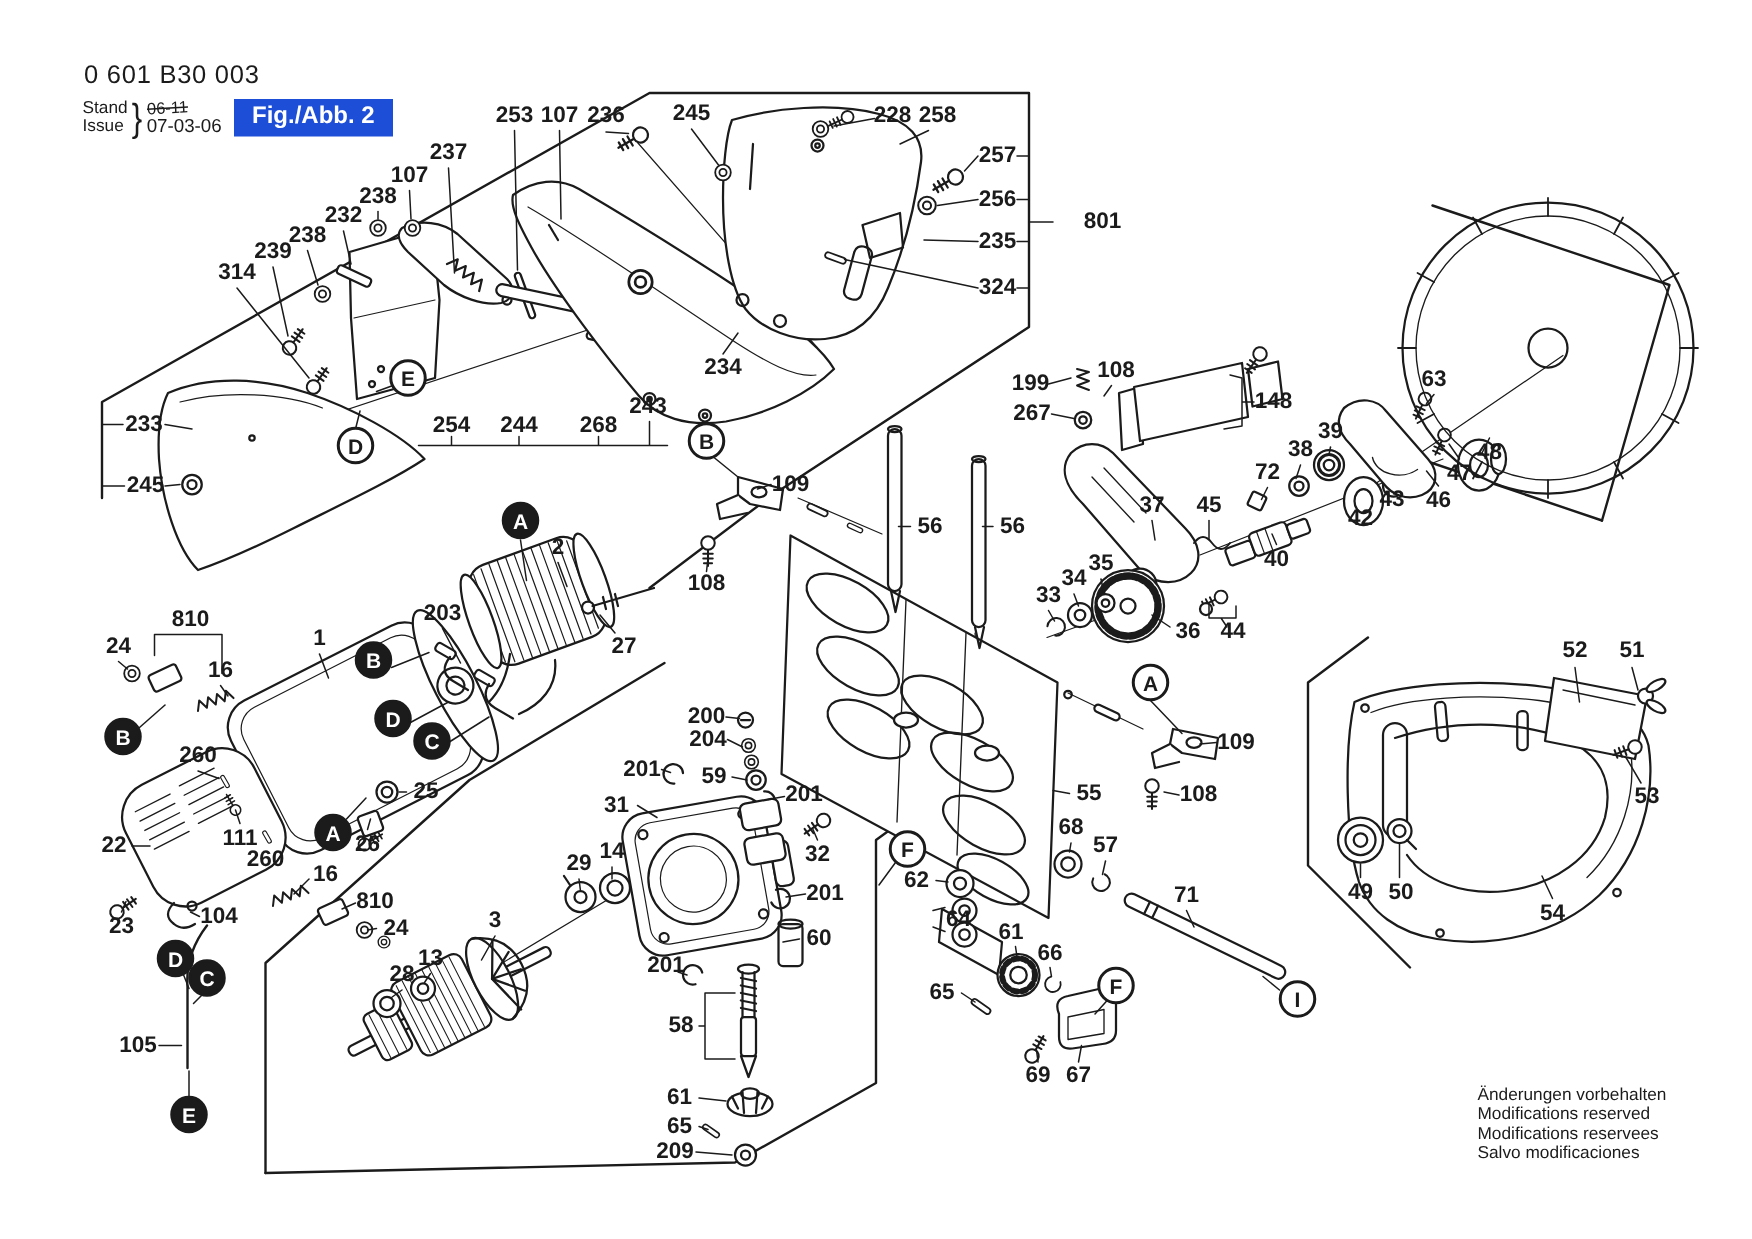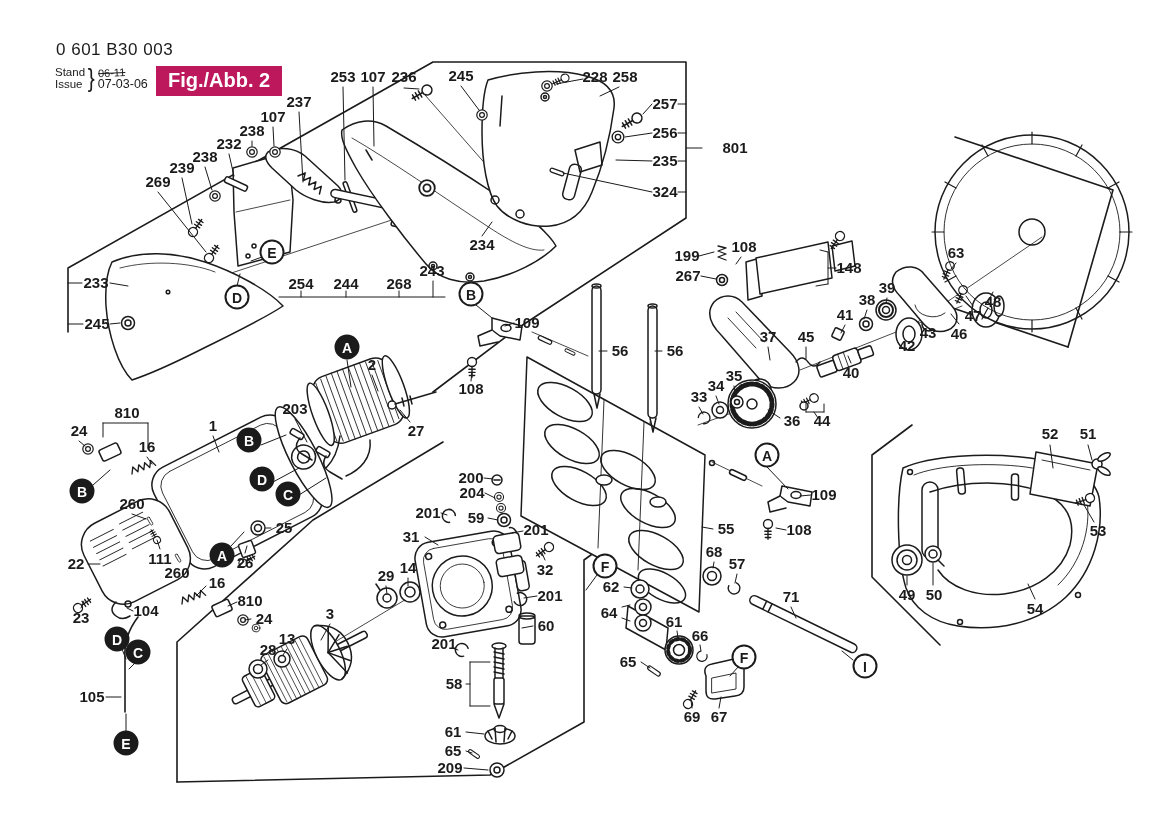--- a/index.html
+++ b/index.html
@@ -7,22 +7,22 @@
          font-family:"Liberation Sans",sans-serif;color:var(--ink,#1b1b1b);overflow:hidden;}
   .artwork{position:absolute;left:0;top:0;}
   
   .part-code{position:absolute;left:56px;top:40px;font-size:17px;letter-spacing:.5px;}
   .stand-issue{position:absolute;left:55px;top:66px;display:flex;align-items:center;gap:2px;}
   .si-col{display:flex;flex-direction:column;font-size:11.5px;line-height:12px;}
   .si-brace{font-size:26px;font-weight:400;line-height:22px;transform:scaleX(.8);}
   .si-dates{display:flex;flex-direction:column;line-height:12px;}
   .struck{font-size:11px;text-decoration:line-through;transform:rotate(-3deg);}
   .issue-date{font-size:12.5px;}
-  .fig-box{position:absolute;left:156px;top:66px;background:#be185d;color:#fff;
-           font-size:20px;font-weight:bold;padding:3px 12px 4px 12px;}
+  .fig-box{position:absolute;left:156px;top:66px;background:#1d4ed8;color:#fff;
+           font-size:16px;font-weight:bold;padding:3px 12px 4px 12px;}
   
   .part-label{position:absolute;transform:translate(-50%,-50%);font-size:15px;font-weight:bold;
               white-space:nowrap;line-height:14px;}
   
   .callout{position:absolute;width:25px;height:25px;border-radius:50%;transform:translate(-50%,-50%);
            display:flex;align-items:center;justify-content:center;font-size:14px;font-weight:bold;
            box-sizing:border-box;}
   .callout.outline{background:#fff;border:2px solid var(--ink,#1b1b1b);color:var(--ink,#1b1b1b);}
   .callout.filled{background:var(--ink,#1b1b1b);border:2px solid var(--ink,#1b1b1b);color:#fff;}
   
@@ -627,21 +627,21 @@
       <span class="part-label" style="left: 665px; top: 133px;">256</span>
       <span class="part-label" style="left: 665px; top: 161px;">235</span>
       <span class="part-label" style="left: 714px; top: 148px; padding-left: 42px;">801</span>
       <span class="part-label" style="left: 665px; top: 192px;">324</span>
       <span class="part-label" style="left: 299px; top: 102px;">237</span>
       <span class="part-label" style="left: 273px; top: 117px;">107</span>
       <span class="part-label" style="left: 252px; top: 131px;">238</span>
       <span class="part-label" style="left: 229px; top: 144px;">232</span>
       <span class="part-label" style="left: 205px; top: 157px;">238</span>
       <span class="part-label" style="left: 182px; top: 168px;">239</span>
-      <span class="part-label" style="left: 158px; top: 182px;">269</span>
+      <span class="part-label" style="left: 158px; top: 182px;">314</span>
       <span class="part-label" style="left: 96px; top: 283px;">233</span>
       <span class="part-label" style="left: 97px; top: 324px;">245</span>
       <span class="part-label" style="left: 301px; top: 284px; text-align: center;">254</span>
       <span class="part-label" style="left: 346px; top: 284px;">244</span>
       <span class="part-label" style="left: 399px; top: 284px;">268</span>
       <span class="part-label" style="left: 432px; top: 271px;">243</span>
       <span class="part-label" style="left: 482px; top: 245px;">234</span>
       <span class="part-label" style="left: 372px; top: 365px;">2</span>
       <span class="part-label" style="left: 416px; top: 431px;">27</span>
       <span class="part-label" style="left: 295px; top: 409px;">203</span>
@@ -684,21 +684,21 @@
       <span class="part-label" style="left: 675px; top: 351px;">56</span>
       <span class="part-label" style="left: 726px; top: 529px;">55</span>
       <span class="part-label" style="left: 527px; top: 323px;">109</span>
       <span class="part-label" style="left: 471px; top: 389px;">108</span>
       <span class="part-label" style="left: 687px; top: 256px;">199</span>
       <span class="part-label" style="left: 688px; top: 276px;">267</span>
       <span class="part-label" style="left: 744px; top: 247px;">108</span>
       <span class="part-label" style="left: 849px; top: 268px;">148</span>
       <span class="part-label" style="left: 768px; top: 337px;">37</span>
       <span class="part-label" style="left: 806px; top: 337px;">45</span>
-      <span class="part-label" style="left: 845px; top: 315px;">41</span>
+      <span class="part-label" style="left: 845px; top: 315px;">72</span>
       <span class="part-label" style="left: 867px; top: 300px;">38</span>
       <span class="part-label" style="left: 887px; top: 288px;">39</span>
       <span class="part-label" style="left: 851px; top: 373px;">40</span>
       <span class="part-label" style="left: 699px; top: 397px;">33</span>
       <span class="part-label" style="left: 716px; top: 386px;">34</span>
       <span class="part-label" style="left: 734px; top: 376px;">35</span>
       <span class="part-label" style="left: 792px; top: 421px;">36</span>
       <span class="part-label" style="left: 822px; top: 421px;">44</span>
       <span class="part-label" style="left: 956px; top: 253px;">63</span>
       <span class="part-label" style="left: 907px; top: 346px;">42</span>
@@ -711,21 +711,21 @@
       <span class="part-label" style="left: 1050px; top: 434px;">52</span>
       <span class="part-label" style="left: 1088px; top: 434px;">51</span>
       <span class="part-label" style="left: 1098px; top: 531px;">53</span>
       <span class="part-label" style="left: 1035px; top: 609px;">54</span>
       <span class="part-label" style="left: 907px; top: 595px;">49</span>
       <span class="part-label" style="left: 934px; top: 595px;">50</span>
       <span class="part-label" style="left: 714px; top: 552px;">68</span>
       <span class="part-label" style="left: 737px; top: 564px;">57</span>
       <span class="part-label" style="left: 791px; top: 597px;">71</span>
       <span class="part-label" style="left: 611px; top: 587px;">62</span>
-      <span class="part-label" style="left: 609px; top: 613px;">64</span>
+      <span class="part-label" style="left: 639px; top: 613px;">64</span>
       <span class="part-label" style="left: 628px; top: 662px;">65</span>
       <span class="part-label" style="left: 674px; top: 622px;">61</span>
       <span class="part-label" style="left: 700px; top: 636px;">66</span>
       <span class="part-label" style="left: 692px; top: 717px;">69</span>
       <span class="part-label" style="left: 719px; top: 717px;">67</span>
     </div>
   <div id="callouts-layer">
       <div class="callout outline" style="left: 272px; top: 252px;">E</div>
       <div class="callout outline" style="left: 237px; top: 297px;">D</div>
       <div class="callout outline" style="left: 471px; top: 294px;">B</div>
@@ -737,13 +737,19 @@
       <div class="callout filled" style="left: 249px; top: 440px;">B</div>
       <div class="callout filled" style="left: 262px; top: 479px;">D</div>
       <div class="callout filled" style="left: 288px; top: 494px;">C</div>
       <div class="callout filled" style="left: 82px; top: 491px;">B</div>
       <div class="callout filled" style="left: 222px; top: 555px;">A</div>
       <div class="callout filled" style="left: 117px; top: 639px;">D</div>
       <div class="callout filled" style="left: 138px; top: 652px;">C</div>
       <div class="callout filled" style="left: 126px; top: 743px;">E</div>
     </div>
 
+  <div class="footer-notes">
+    <div>Änderungen vorbehalten</div>
+    <div>Modifications reserved</div>
+    <div>Modifications reservees</div>
+    <div>Salvo modificaciones</div>
+  </div>
 </div>
 
 </body></html>

